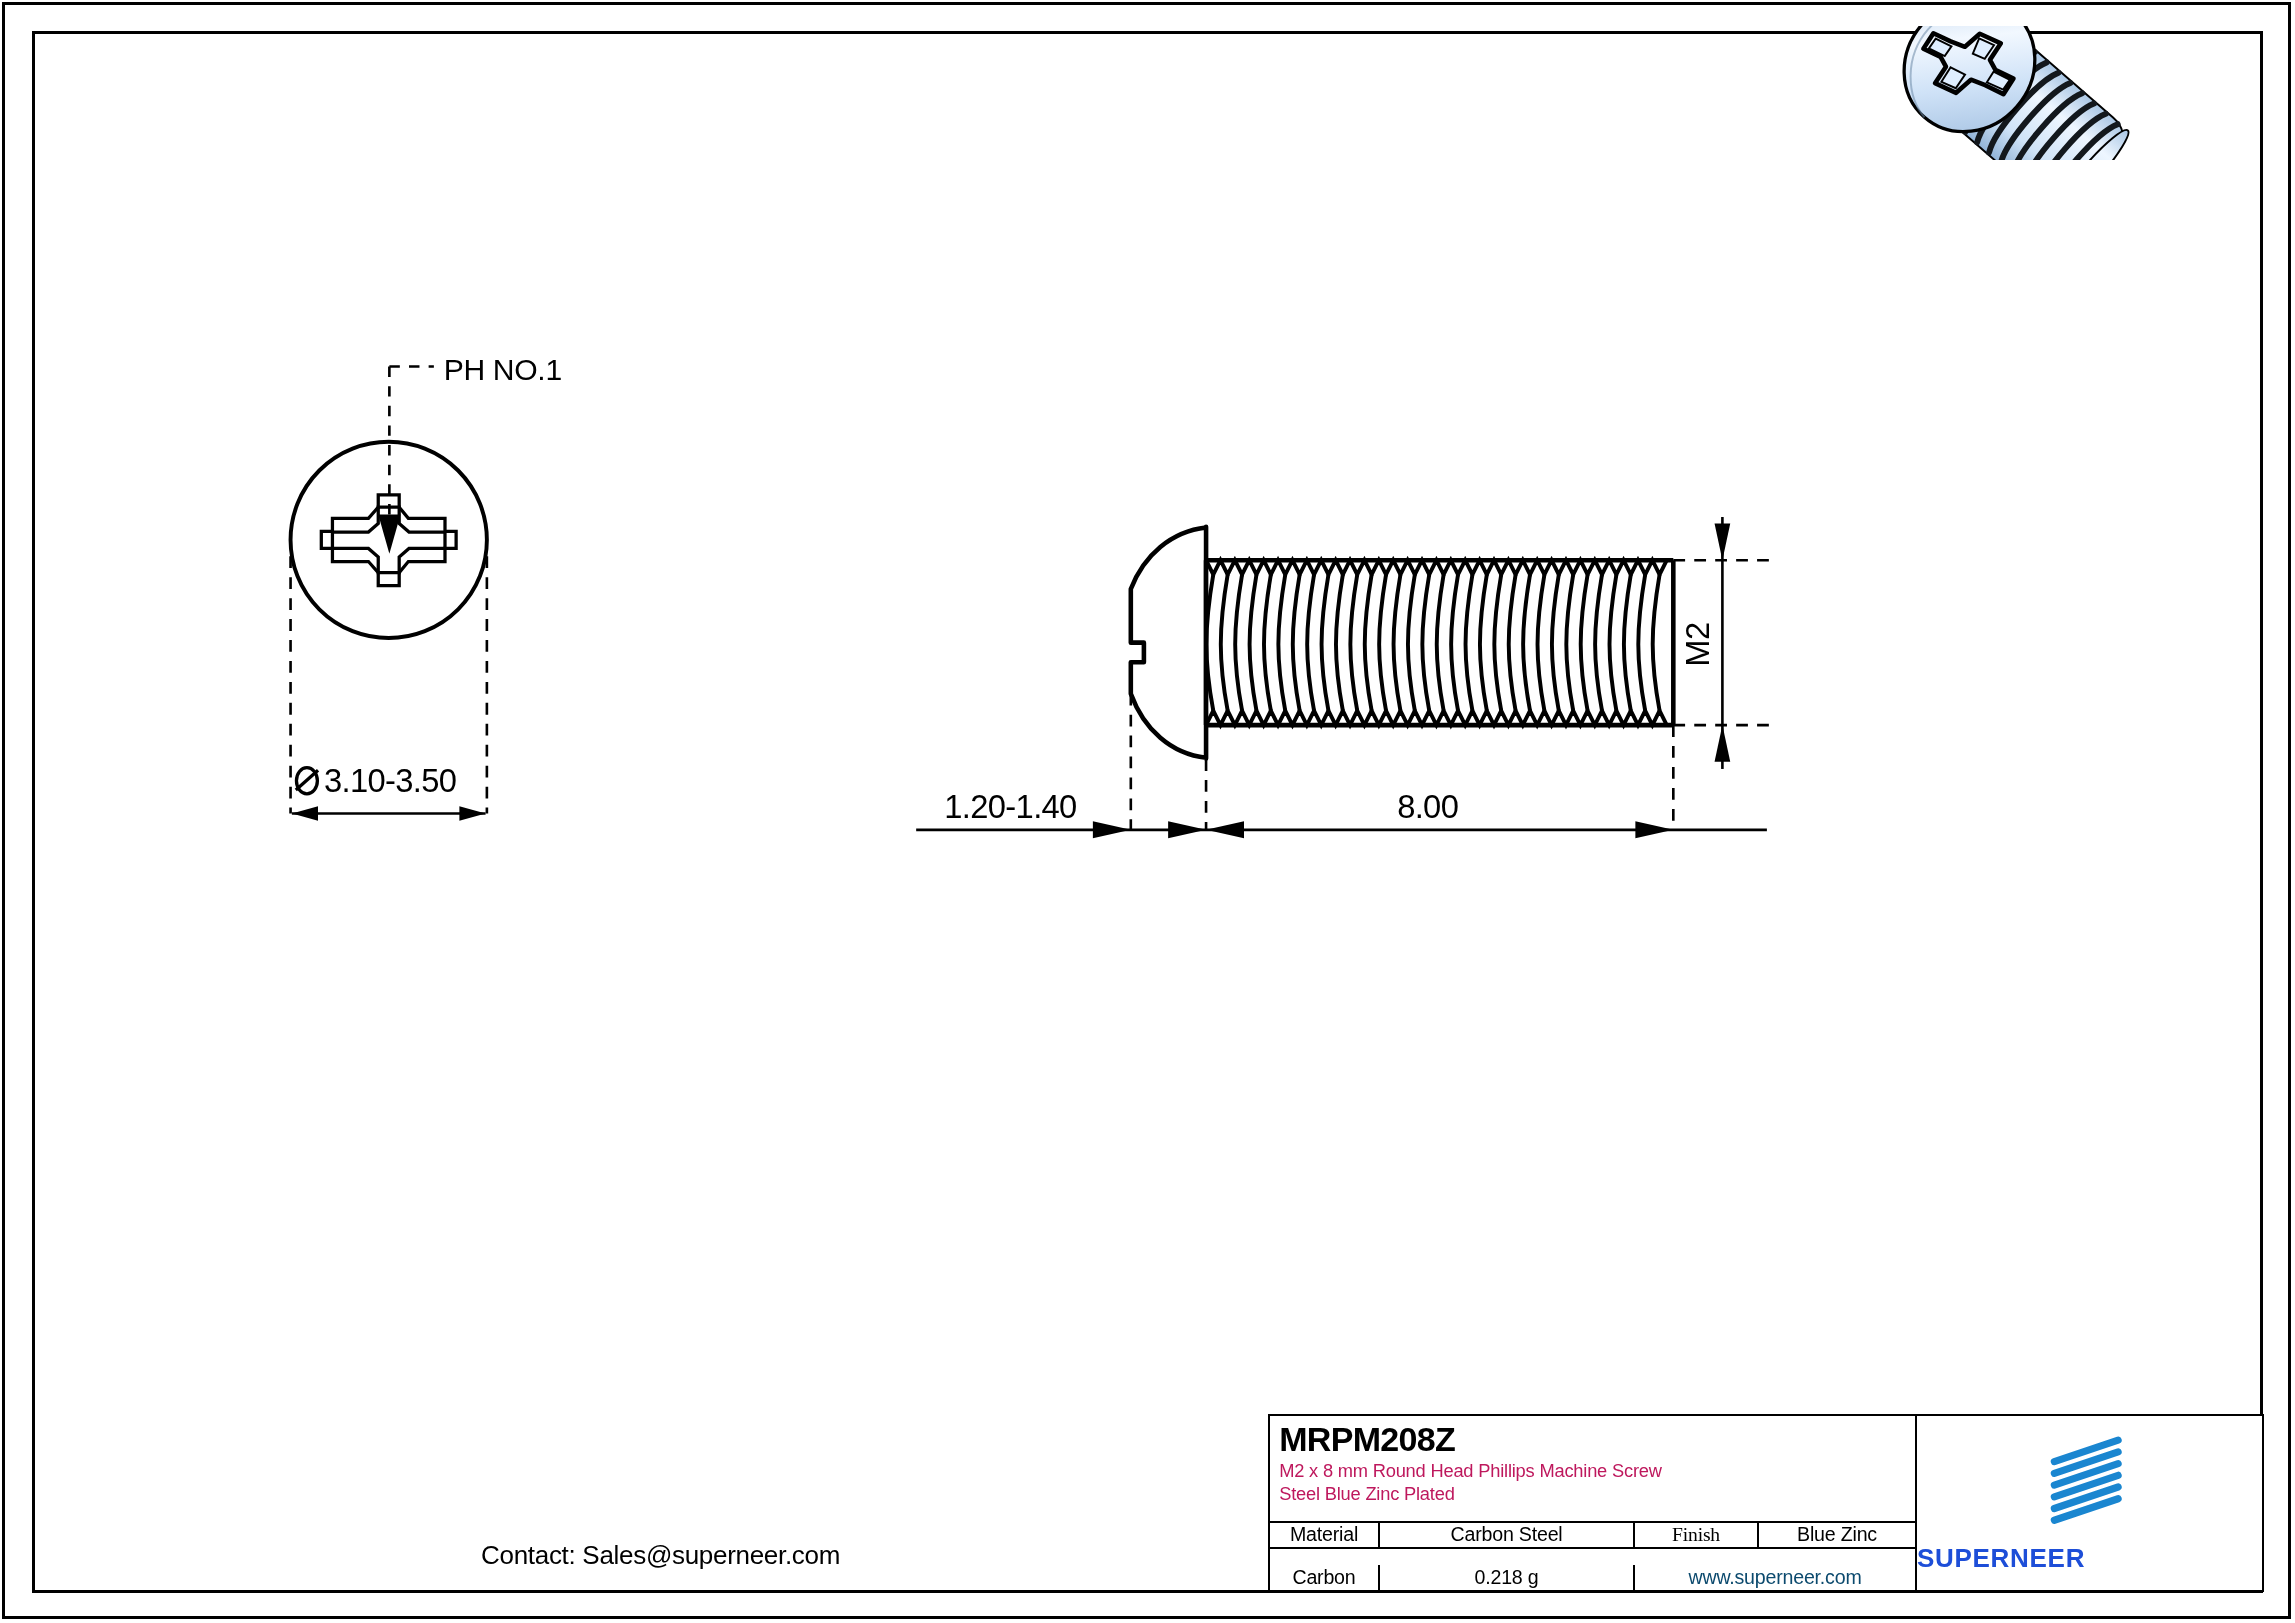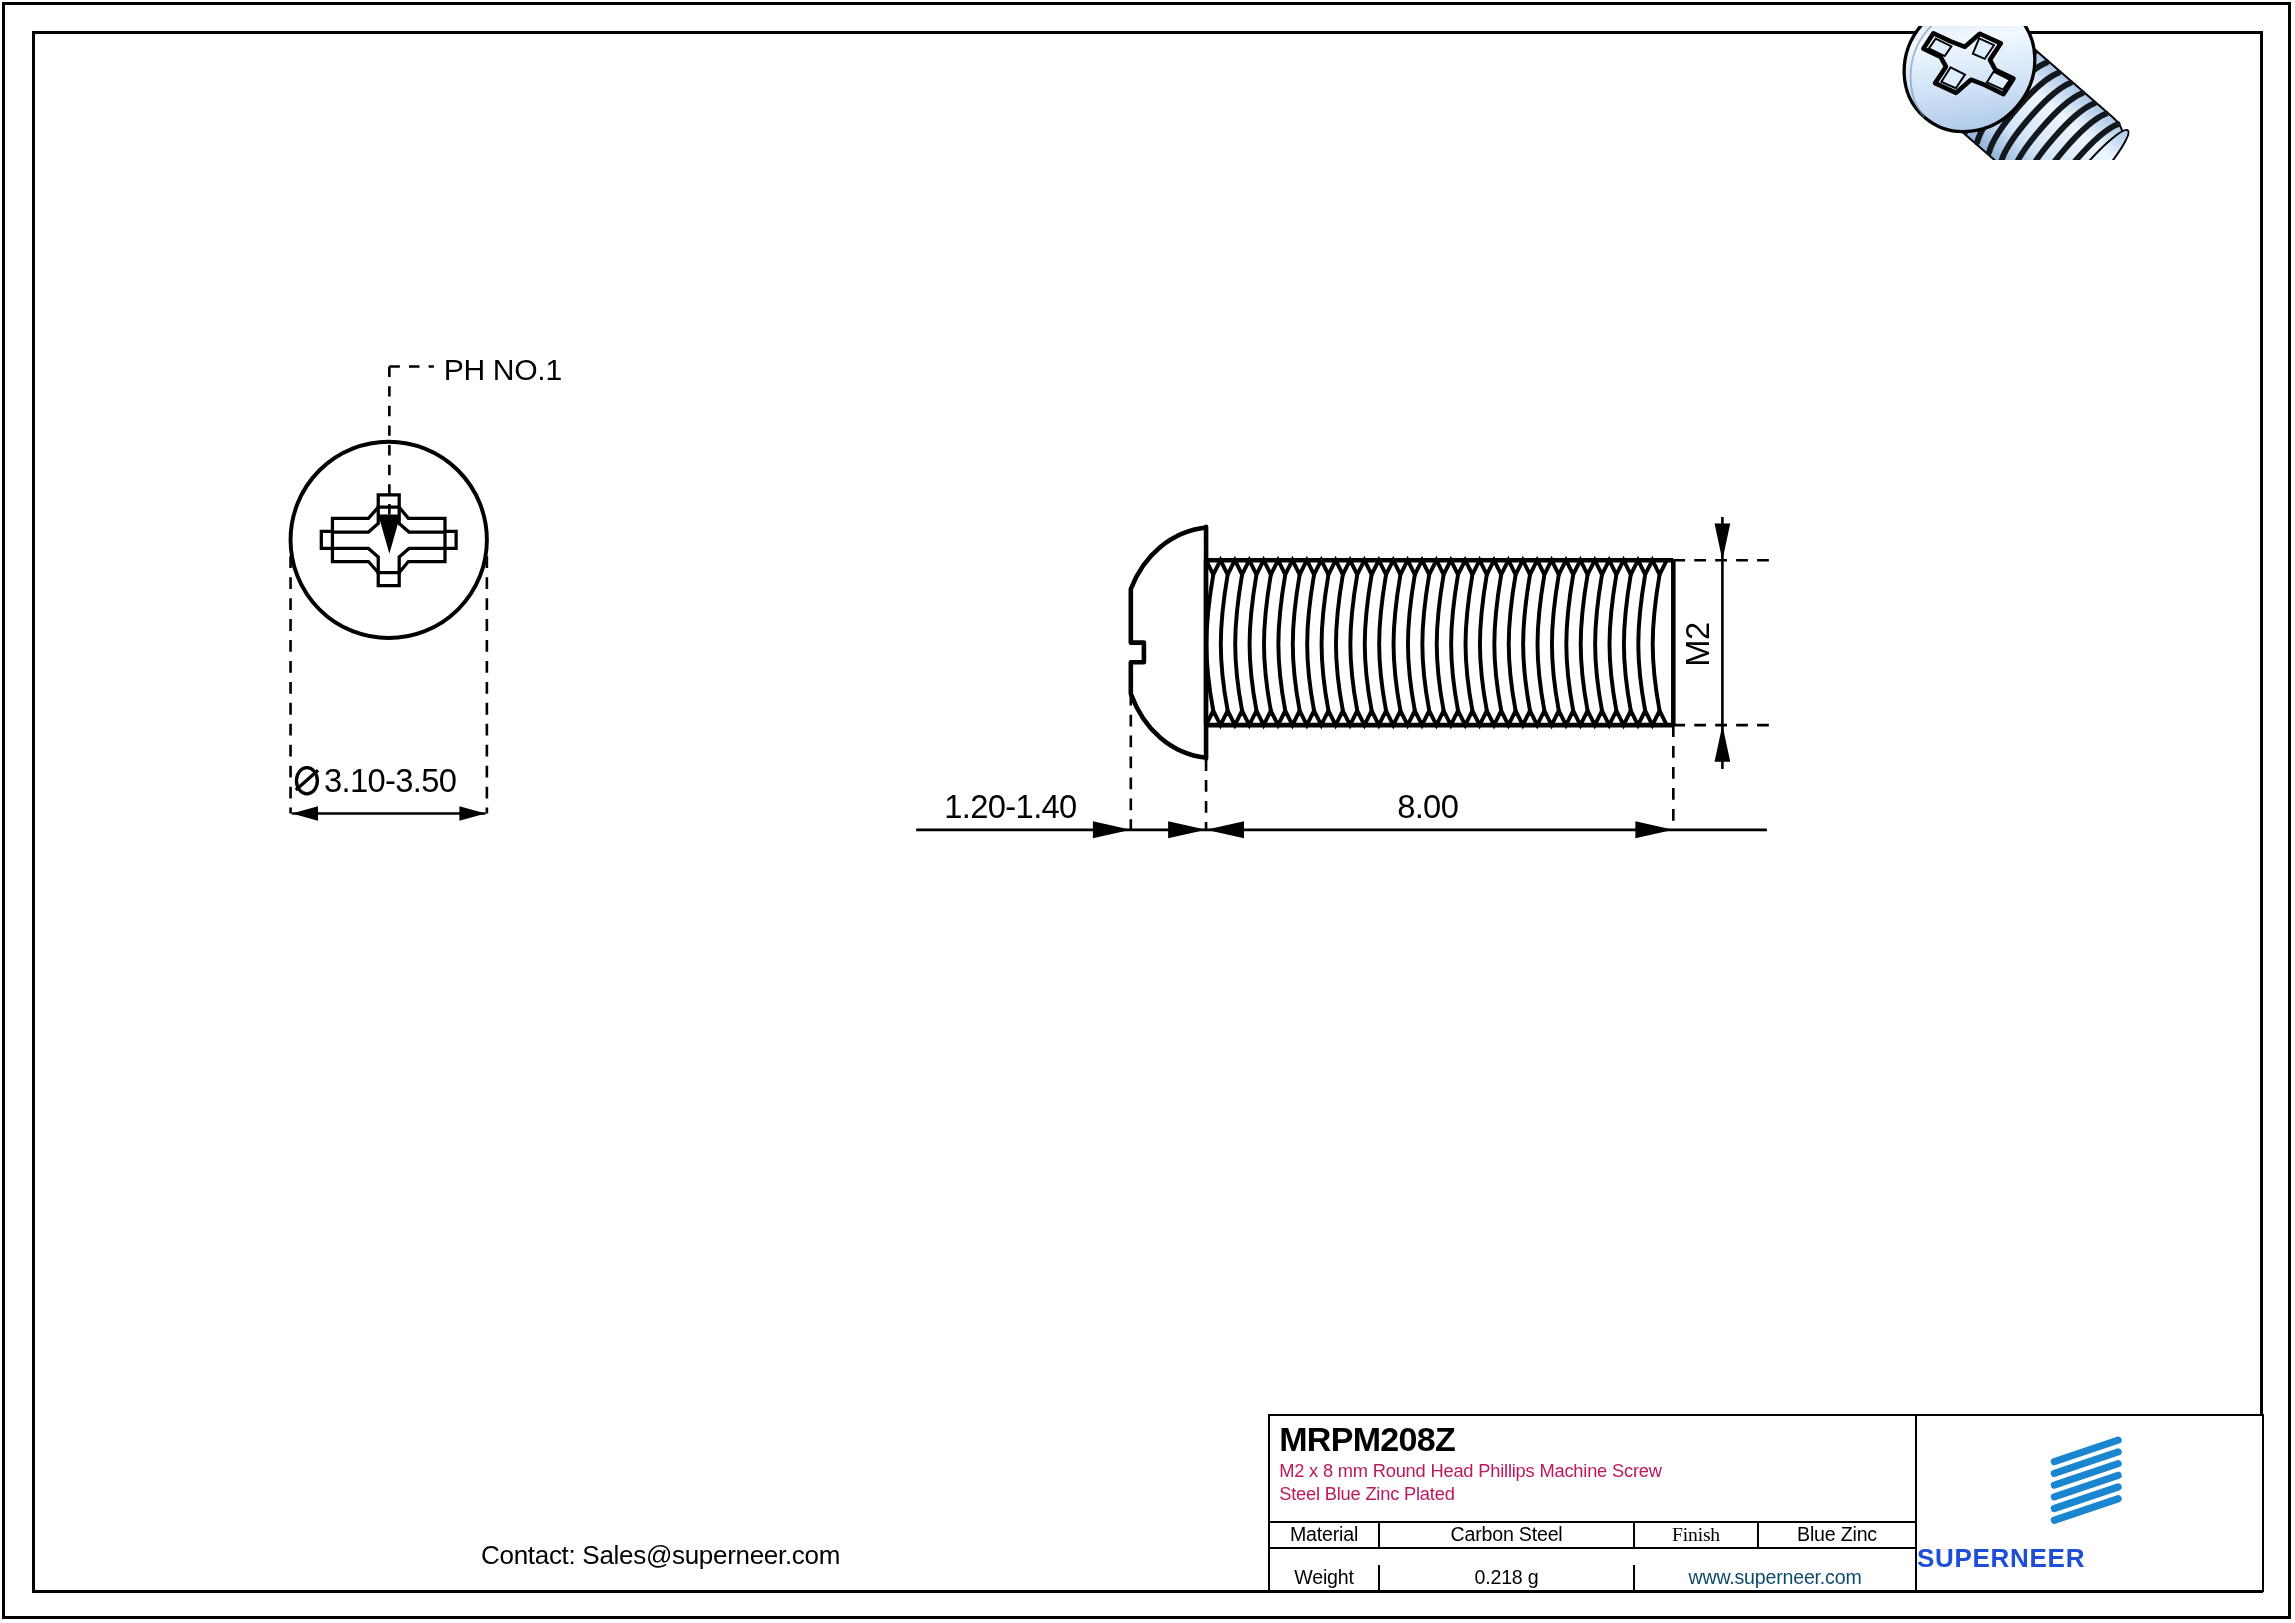--- a/index.html
+++ b/index.html
@@ -411,21 +411,21 @@
       <div id="tb-rows">
 
         <div class="tb-row first">
           <div class="tb-cell cell-label">Material</div>
           <div class="tb-cell cell-value">Carbon Steel</div>
           <div class="tb-cell cell-label2">Finish</div>
           <div class="tb-cell cell-value2">Blue Zinc</div>
         </div>
 
         <div class="tb-row">
-          <div class="tb-cell cell-weightlabel">Weight</div>
+          <div class="tb-cell cell-weightlabel">Carbon</div>
           <div class="tb-cell cell-weightvalue">0.218 g</div>
           <div class="tb-cell cell-url">www.superneer.com</div>
         </div>
 
       </div>
     </div>
 
     <div id="tb-logo">
       <svg id="logo-mark" viewBox="0 0 152 148">
         <g stroke="#1a86d0" stroke-width="11" stroke-linecap="round" fill="none">

